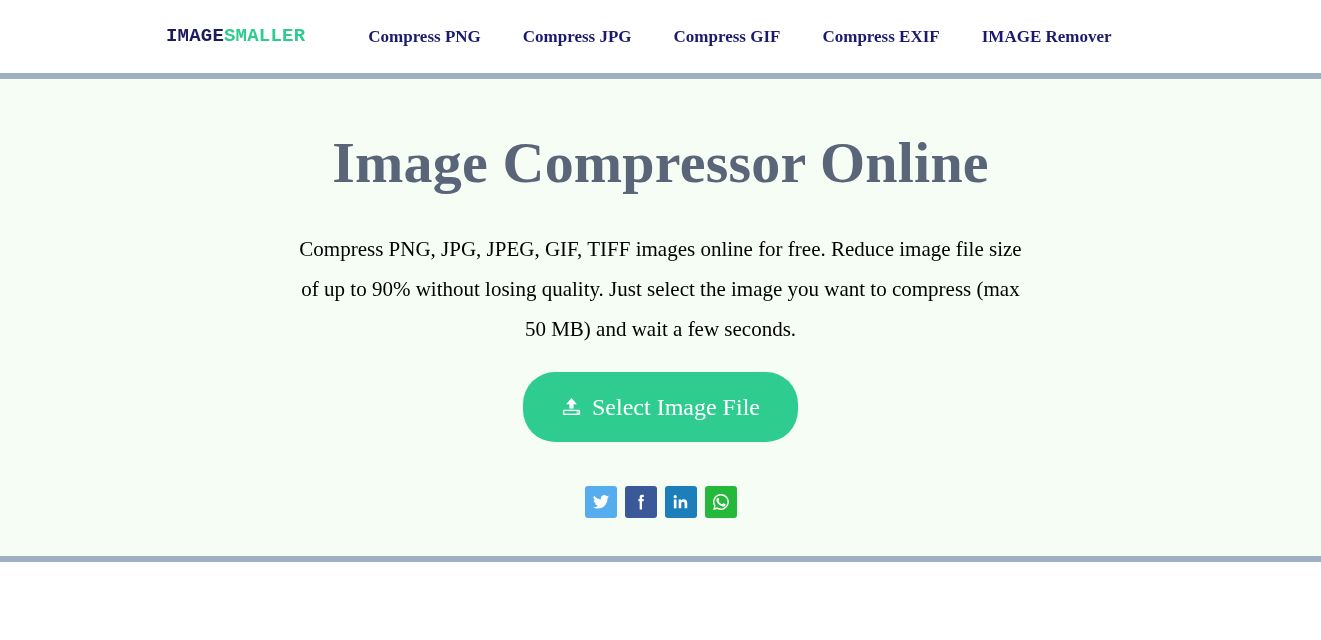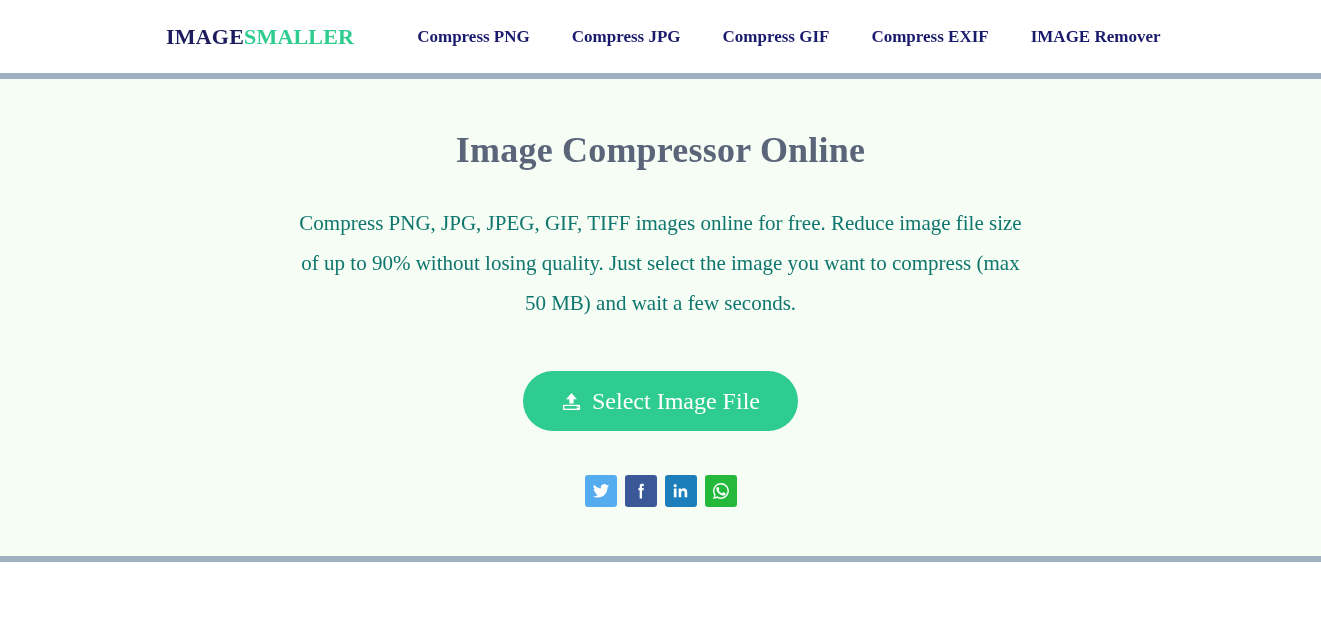--- a/index.html
+++ b/index.html
@@ -17,23 +17,23 @@
   
   .header {
     height: 73px;
     background: #ffffff;
     display: flex;
     align-items: center;
     box-sizing: border-box;
     padding-left: 166px;
   }
   .logo {
-    font-family: Liberation Serif, serif;
+    font-family: Liberation Mono, monospace;
     font-weight: bold;
-    font-size: 22px;
+    font-size: 19px;
     letter-spacing: 0.2px;
     white-space: nowrap;
     line-height: 1;
     margin-right: 42px;
     cursor: pointer;
   }
   .logo-image { color: #1b1b5e; }
   .logo-smaller { color: #2ecc8f; }
 
   .nav {
@@ -65,45 +65,45 @@
     background: #f6fdf5;
     height: 477px;
     box-sizing: border-box;
     text-align: center;
     padding-top: 51px;
   }
   .hero-title {
     margin: 0;
     font-family: "Liberation Serif", "DejaVu Serif", serif;
     font-weight: bold;
-    font-size: 36px;
+    font-size: 58px;
     color: #5a6579;
     line-height: 1.15;
     letter-spacing: 0.2px;
   }
   .hero-desc {
     margin: 32px auto 0 auto;
     width: 740px;
     font-family: "Liberation Serif", "DejaVu Serif", serif;
     font-size: 21px;
-    color: #0f766e;
+    color: #000000;
     line-height: 40px;
   }
 
   .select-btn {
-    margin: 48px auto 0 auto;
+    margin: 23px auto 0 auto;
     display: inline-flex;
     align-items: center;
     justify-content: center;
     gap: 10px;
     background: #2ecc8f;
     color: #ffffff;
     border: none;
     border-radius: 32px;
-    height: 60px;
+    height: 70px;
     padding: 0 38px;
     font-family: "Liberation Serif", "DejaVu Serif", serif;
     font-size: 24px;
     cursor: pointer;
     line-height: 1;
   }
   .upload-icon {
     display: inline-flex;
     align-items: center;
     justify-content: center;

